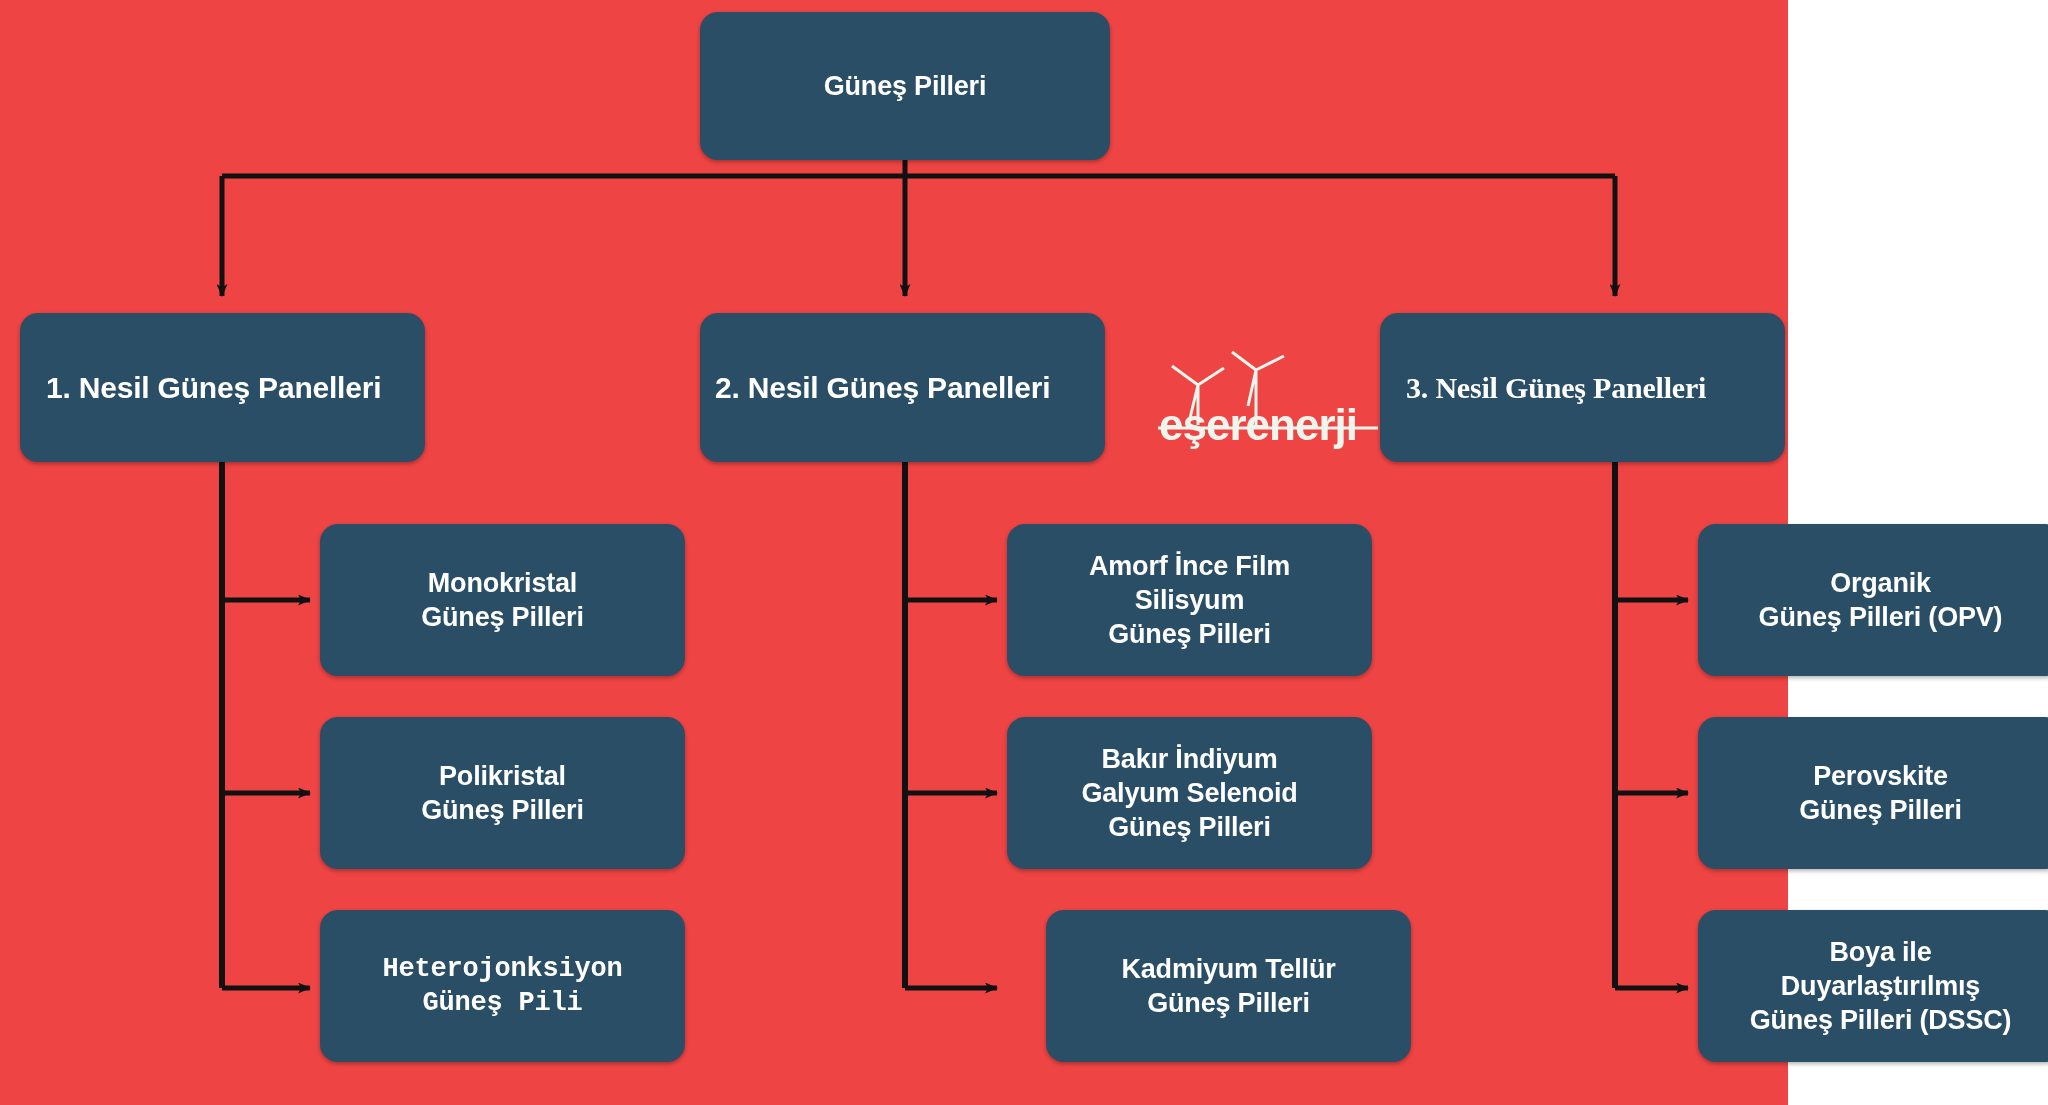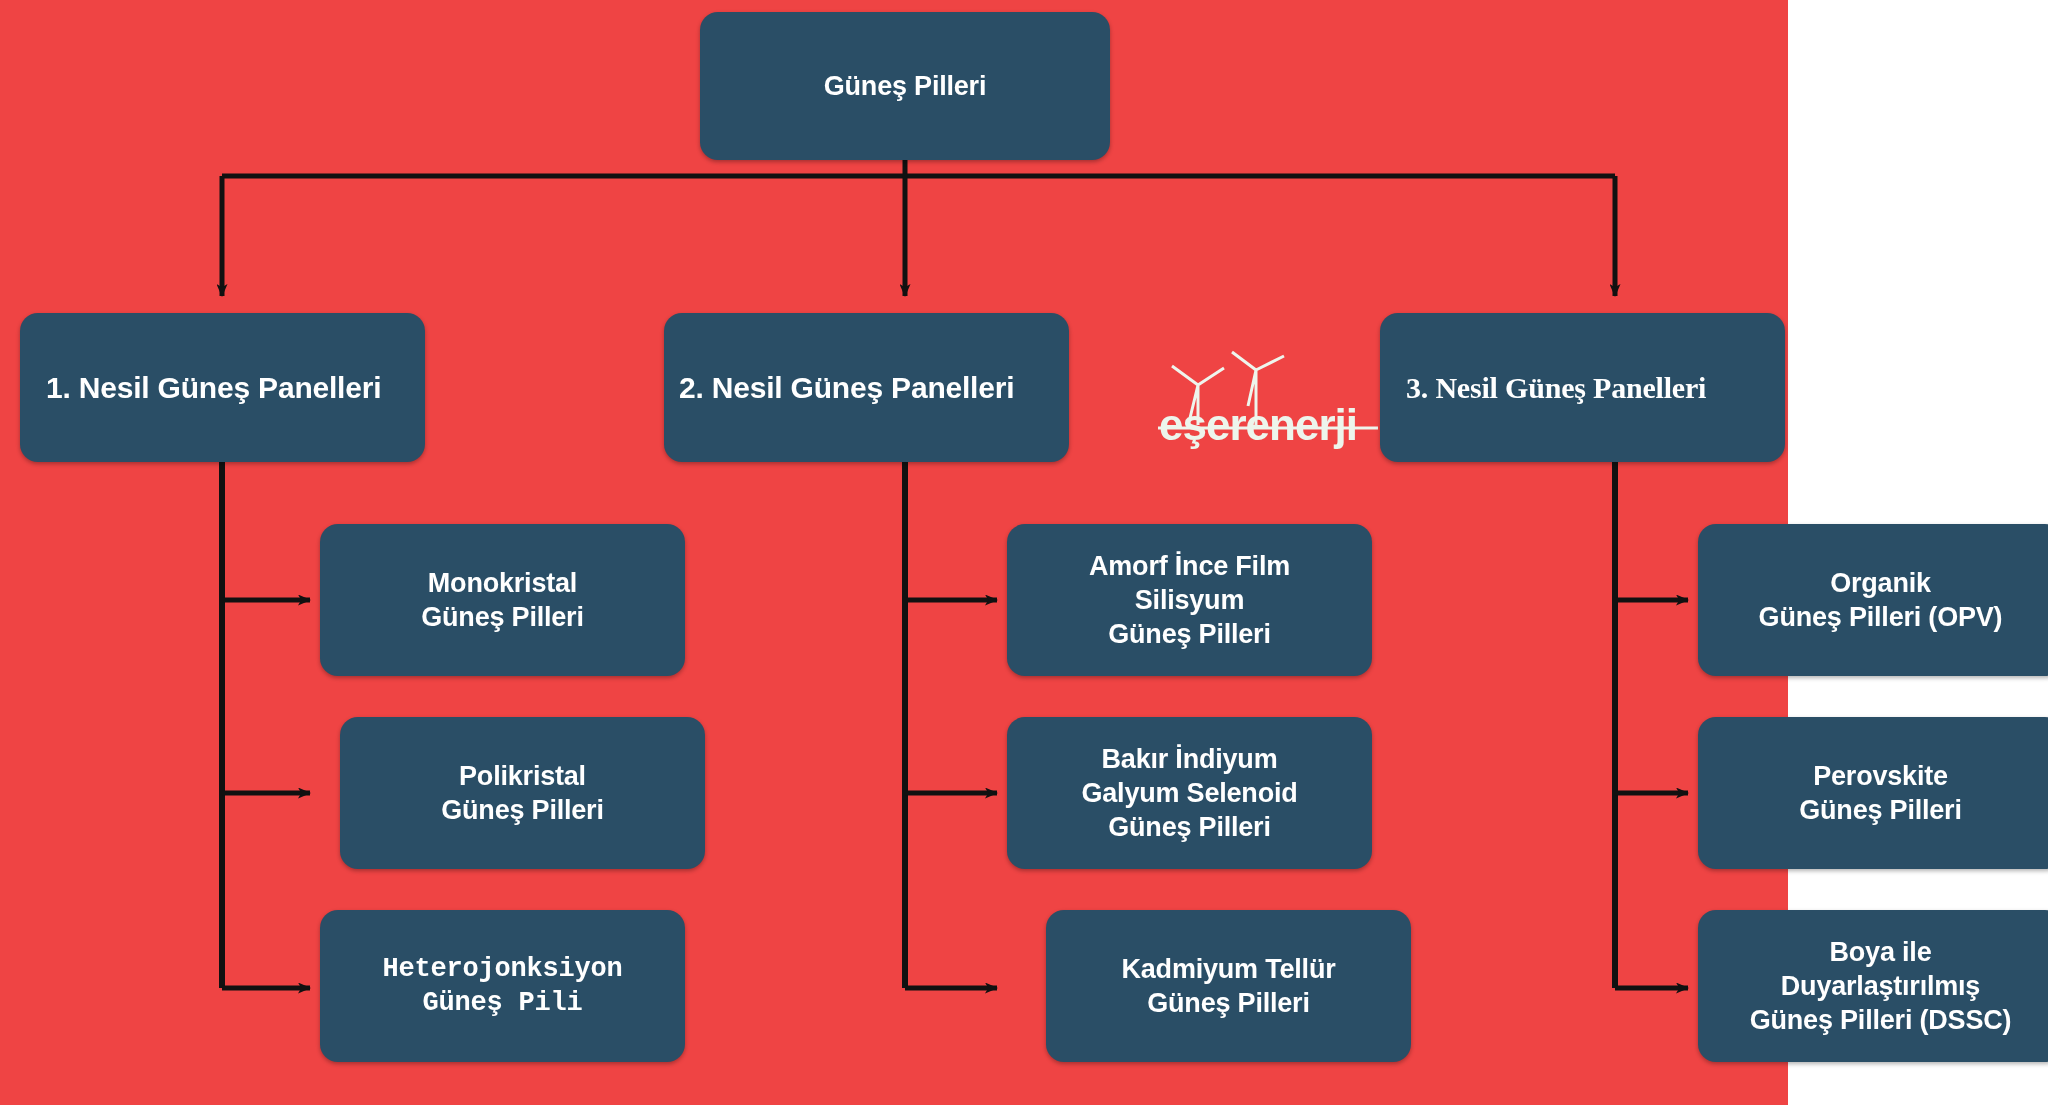--- a/index.html
+++ b/index.html
@@ -106,34 +106,34 @@
   </div>
 
   <div class="node node-root" style="left:700px; top:12px; width:410px; height:148px;">
     <span class="lines">Güneş Pilleri</span>
   </div>
 
   <div class="node node-gen" style="left:20px; top:313px; width:405px; height:149px;">
     <span class="lines">1. Nesil Güneş Panelleri</span>
   </div>
 
-  <div class="node node-gen" style="left:664px; top:313px; width:405px; height:149px;padding-left:15px;">
+  <div class="node node-gen" style="left:700px; top:313px; width:405px; height:149px;padding-left:15px;">
     <span class="lines">2. Nesil Güneş Panelleri</span>
   </div>
 
   <div class="node node-gen" style="left:1380px; top:313px; width:405px; height:149px;font-family:Liberation Serif, serif;">
     <span class="lines">3. Nesil Güneş Panelleri</span>
   </div>
 
   <div class="node node-leaf" style="left:320px; top:524px; width:365px; height:152px;">
     <span class="lines">Monokristal
 Güneş Pilleri</span>
   </div>
 
-  <div class="node node-leaf" style="left:320px; top:717px; width:365px; height:152px;margin-left:20px;">
+  <div class="node node-leaf" style="left:320px; top:717px; width:365px; height:152px;">
     <span class="lines">Polikristal
 Güneş Pilleri</span>
   </div>
 
   <div class="node node-leaf" style="left:320px; top:910px; width:365px; height:152px;font-family:Liberation Mono, monospace;">
     <span class="lines">Heterojonksiyon
 Güneş Pili</span>
   </div>
 
   <div class="node node-leaf" style="left:1007px; top:524px; width:365px; height:152px;">

